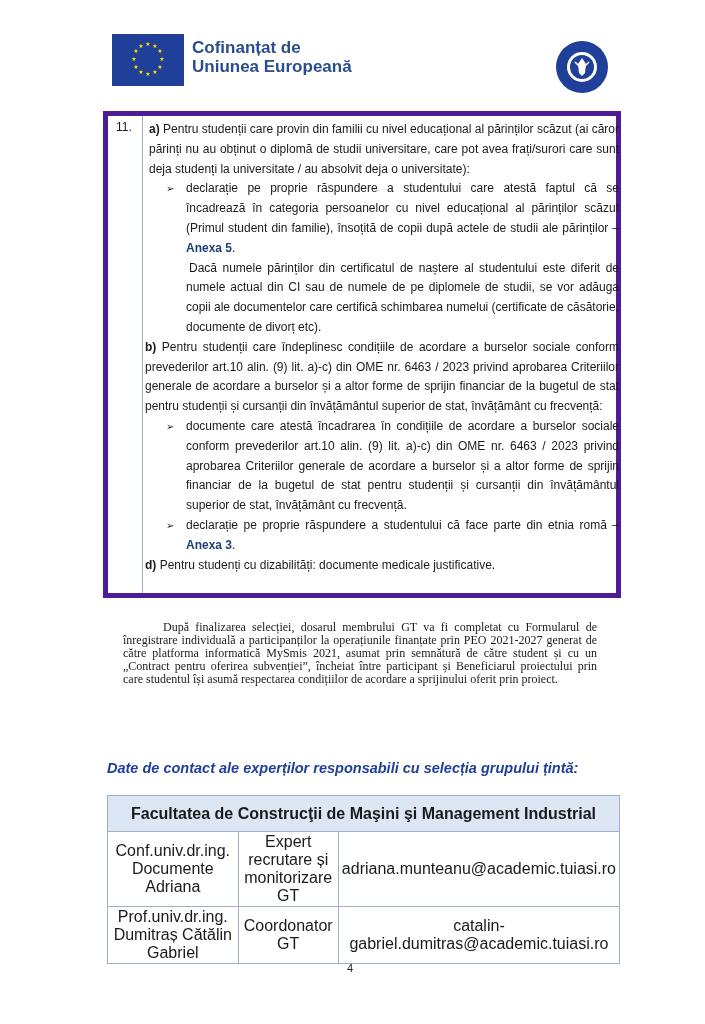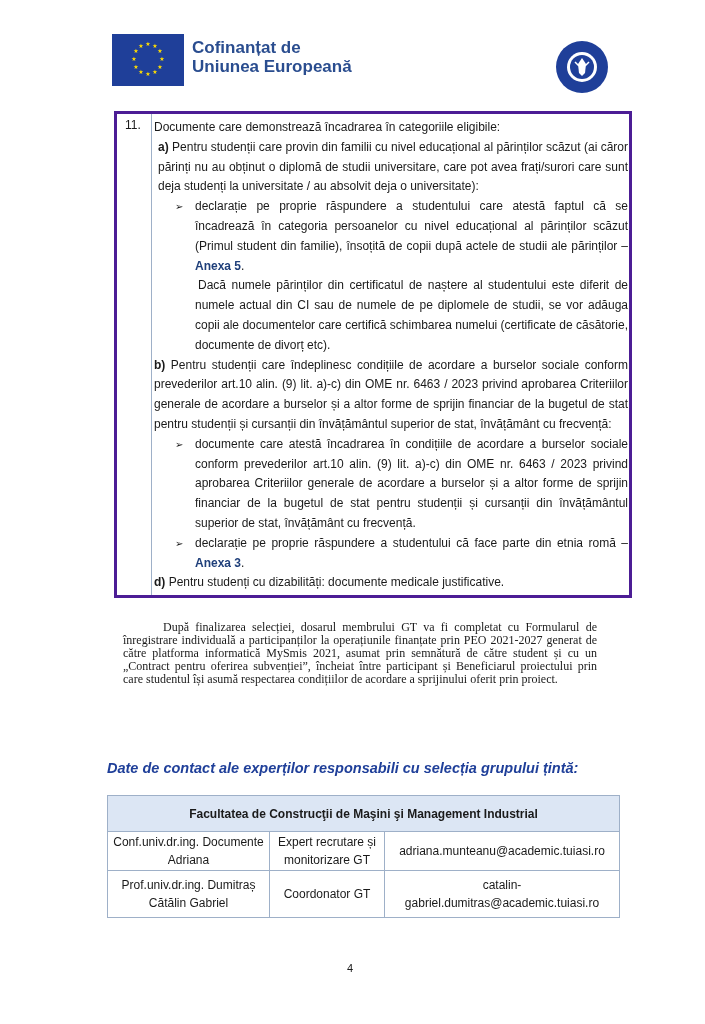--- a/index.html
+++ b/index.html
@@ -9,40 +9,40 @@
   }
   .abs { position: absolute; }
 
   
   .eu-logo { left: 112px; top: 34px; width: 72px; height: 52px; background: #1f3f99; }
   .eu-stars { position: absolute; left: 0; top: 0; width: 72px; height: 52px; }
   .eu-text { left: 192px; top: 38px; color: #2a4d8f; font-weight: bold; font-size: 17px; line-height: 19px; }
   .gov-seal { left: 555px; top: 40px; width: 54px; height: 54px; }
 
   
-  .req-table { left: 114px; top: 111px; width: 518px; height: 487px; border: 3px solid #4c1d95; box-sizing: border-box; }
+  .req-table { left: 103px; top: 111px; width: 518px; height: 487px; border: 5px solid #4c1d95; box-sizing: border-box; }
   .req-divider { position: absolute; left: 34px; top: 0; bottom: 0; width: 1px; background: #9eb0c8; }
   .req-num { position: absolute; left: 8px; top: 4px; font-size: 12px; }
   .req-body { position: absolute; left: 37px; top: 4px; width: 474px; font-size: 12px; line-height: 19.8px; }
   .req-body p { margin: 0; text-align: justify; }
   .bullet { position: relative; padding-left: 41px; }
   .bullet .arrow { position: absolute; left: 21px; top: 0; font-size: 10px; }
   .indent41 { padding-left: 41px; }
   .anexa { color: #1f3f7a; font-weight: bold; }
   .bold { font-weight: bold; }
 
   
   .para { left: 123px; top: 621px; width: 474px; font-size: 12px; line-height: 13px; text-align: justify; font-family: Liberation Serif, serif; }
   .para .first { text-indent: 40px; display: block; }
 
   
   .section-heading { left: 107px; top: 760px; width: 513px; text-align: left; color: #1f3f99; font-weight: bold; font-style: italic; font-size: 14.5px; }
 
   
-  .contact-table { left: 107px; top: 795px; width: 513px; border-collapse: collapse; font-size: 12px; }
+  .contact-table { left: 107px; top: 795px; width: 513px; border-collapse: collapse; font-size: 16px; }
   .contact-table td, .contact-table th { border: 1px solid #9eb0c8; text-align: center; vertical-align: middle; padding: 1px 3px; line-height: 18px; }
   .contact-table th { background: #dce6f4; font-weight: bold; height: 33px; }
   .contact-table .c1 { width: 155px; }
   .contact-table .c2 { width: 108px; }
   .contact-table .r1 td { height: 34px; }
   .contact-table .r2 td { height: 44px; }
 
   .page-number { left: 300px; top: 962px; width: 100px; text-align: center; font-size: 11px; }
 </style>
 </head>
@@ -75,21 +75,20 @@
   <circle cx="27" cy="27" r="15" fill="#ffffff"></circle>
   <circle cx="27" cy="27" r="12" fill="#1f3f99"></circle>
   <path d="M27 18 L31 24 L30 33 L27 36 L24 33 L23 24 Z" fill="#ffffff"></path>
   <path d="M20 22 L24 26 M34 22 L30 26" stroke="#ffffff" stroke-width="1.5"></path>
 </svg>
 
 <div class="abs req-table">
   <div class="req-divider"></div>
   <div class="req-num">11.</div>
   <div class="req-body">
-    <p>Documente care demonstrează încadrarea în categoriile eligibile:</p>
     <p style="padding-left:4px;"><span class="bold">a)</span><span> Pentru studenții care provin din familii cu nivel educațional al părinților scăzut (ai căror părinți nu au obținut o diplomă de studii universitare, care pot avea frați/surori care sunt deja studenți la universitate / au absolvit deja o universitate):</span></p>
     <p class="bullet"><span class="arrow">➢</span><span>declarație pe proprie răspundere a studentului care atestă faptul că se încadrează în categoria persoanelor cu nivel educațional al părinților scăzut (Primul student din familie), însoțită de copii după actele de studii ale părinților – </span><span class="anexa">Anexa 5</span><span>.</span></p>
     <p class="indent41" style="text-indent:3px;"><span>Dacă numele părinților din certificatul de naștere al studentului este diferit de numele actual din CI sau de numele de pe diplomele de studii, se vor adăuga copii ale documentelor care certifică schimbarea numelui (certificate de căsătorie, documente de divorț etc).</span></p>
     <p><span class="bold">b)</span><span> Pentru studenții care îndeplinesc condițiile de acordare a burselor sociale conform prevederilor art.10 alin. (9) lit.  a)-c) din OME nr. 6463 / 2023 privind aprobarea Criteriilor generale de acordare a burselor și a altor forme de sprijin financiar de la bugetul de stat pentru studenții și cursanții din învățământul superior de stat, învățământ cu frecvență:</span></p>
     <p class="bullet"><span class="arrow">➢</span><span>documente care atestă încadrarea în condițiile de acordare a burselor sociale conform prevederilor art.10 alin. (9) lit.  a)-c) din OME nr. 6463 / 2023 privind aprobarea Criteriilor generale de acordare a burselor și a altor forme de sprijin financiar de la bugetul de stat pentru studenții și cursanții din învățământul superior de stat, învățământ cu frecvență.</span></p>
     <p class="bullet"><span class="arrow">➢</span><span>declarație pe proprie răspundere a studentului  că face parte din etnia romă – </span><span class="anexa">Anexa 3</span><span>.</span></p>
     <p><span class="bold">d)</span><span> Pentru studenți cu dizabilități: documente medicale justificative.</span></p>
   </div>
 </div>
 

